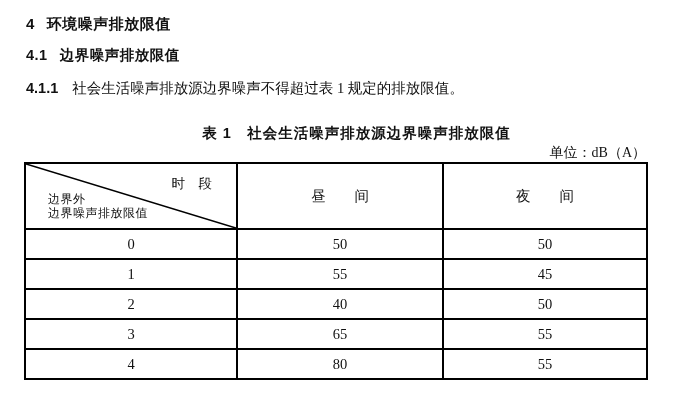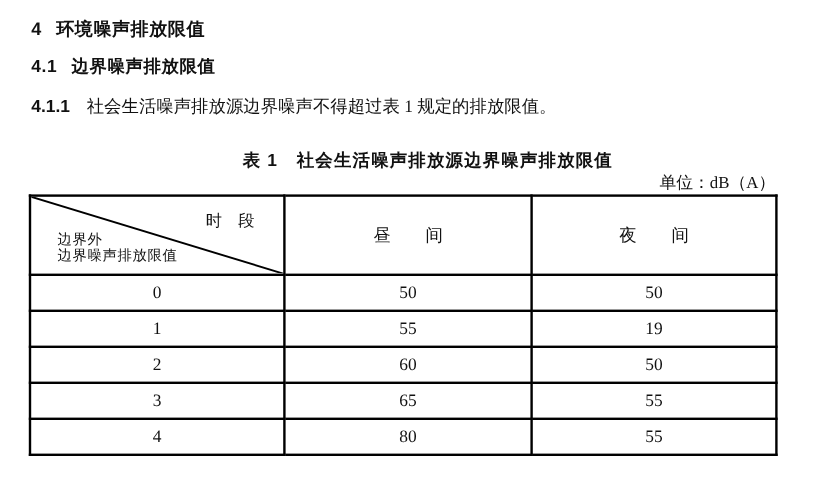--- a/index.html
+++ b/index.html
@@ -78,25 +78,25 @@
     </thead>
     <tbody>
         <tr>
           <td>0</td>
           <td>50</td>
           <td>50</td>
         </tr>
         <tr>
           <td>1</td>
           <td>55</td>
-          <td>19</td>
+          <td>45</td>
         </tr>
         <tr>
           <td>2</td>
-          <td>60</td>
+          <td>40</td>
           <td>50</td>
         </tr>
         <tr>
           <td>3</td>
           <td>65</td>
           <td>55</td>
         </tr>
         <tr>
           <td>4</td>
           <td>80</td>

